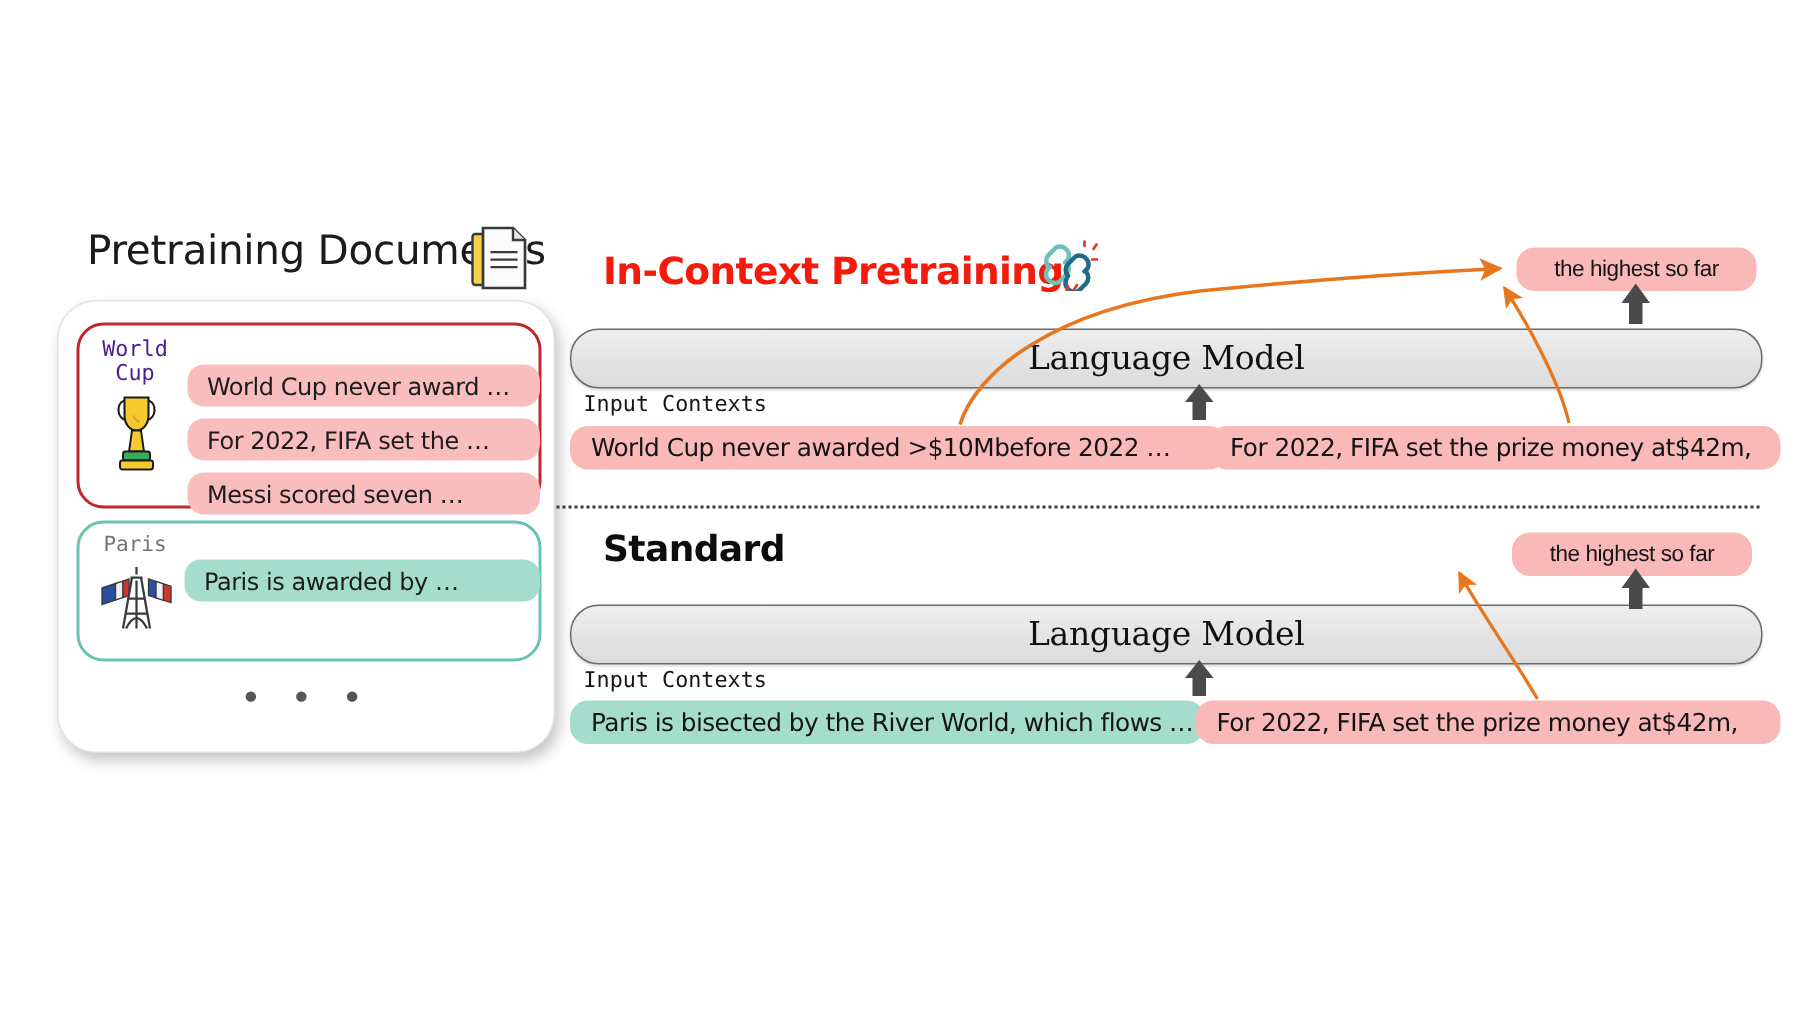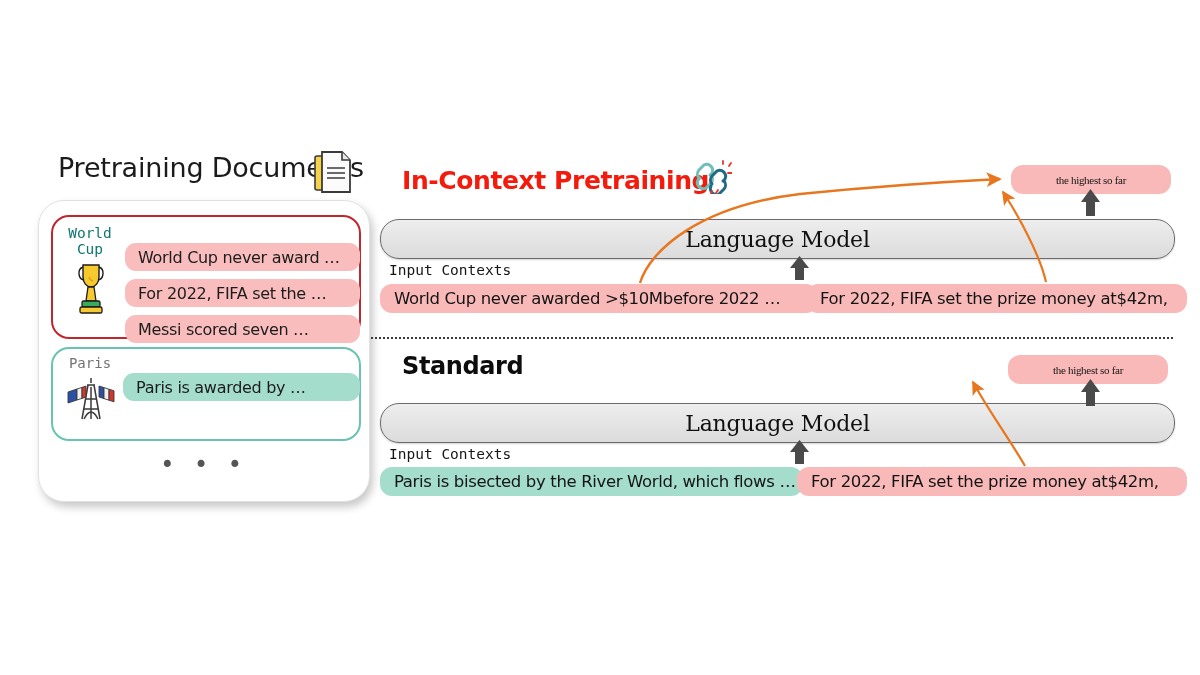--- a/index.html
+++ b/index.html
@@ -47,21 +47,21 @@
   }
 
   .group-label{
     position:absolute;
     font-family:"DejaVu Sans Mono", monospace;
     font-size:14.5px;
     text-align:center;
     line-height:1.08;
     white-space:pre-line;
   }
-  .group-label.wc{left:6px;top:9px;width:62px;color:#0f766e;}
+  .group-label.wc{left:6px;top:9px;width:62px;color:#4c1d95;}
   .group-label.paris{left:4px;top:7px;width:66px;color:#737373;font-size:14px;}
 
   .group-emoji{position:absolute;}
   .group-emoji.wc{left:22px;top:44px;width:32px;height:58px;}
   .group-emoji.paris{left:12px;top:26px;width:52px;height:48px;}
 
   .chip{
     position:absolute;
     border-radius:11px;
     display:flex;align-items:center;
@@ -147,22 +147,22 @@
   .ctx.t-left{left:380px;top:284px;width:424px;}
   .ctx.t-right{left:806px;top:284px;width:367px;}
   .ctx.b-left{left:380px;top:467px;width:409px;}
   .ctx.b-right{left:797px;top:467px;width:376px;}
 
   .out{
     position:absolute;height:29px;
     background:#f9b9b9;
     border-radius:12px;
     display:flex;align-items:center;justify-content:center;
-    font-size:11px;color:#141414;
-    font-family:Liberation Serif, serif;
+    font-size:15px;color:#141414;
+    font-family:Liberation Sans, sans-serif;
     white-space:nowrap;letter-spacing:-0.3px;
   }
   .out.top{left:1011px;top:165px;width:160px;}
   .out.bot{left:1008px;top:355px;width:160px;}
 
   .divider{
     position:absolute;left:371px;top:337px;width:802px;height:0;
     border-top:2.2px dotted #3a3a3a;
   }
 

